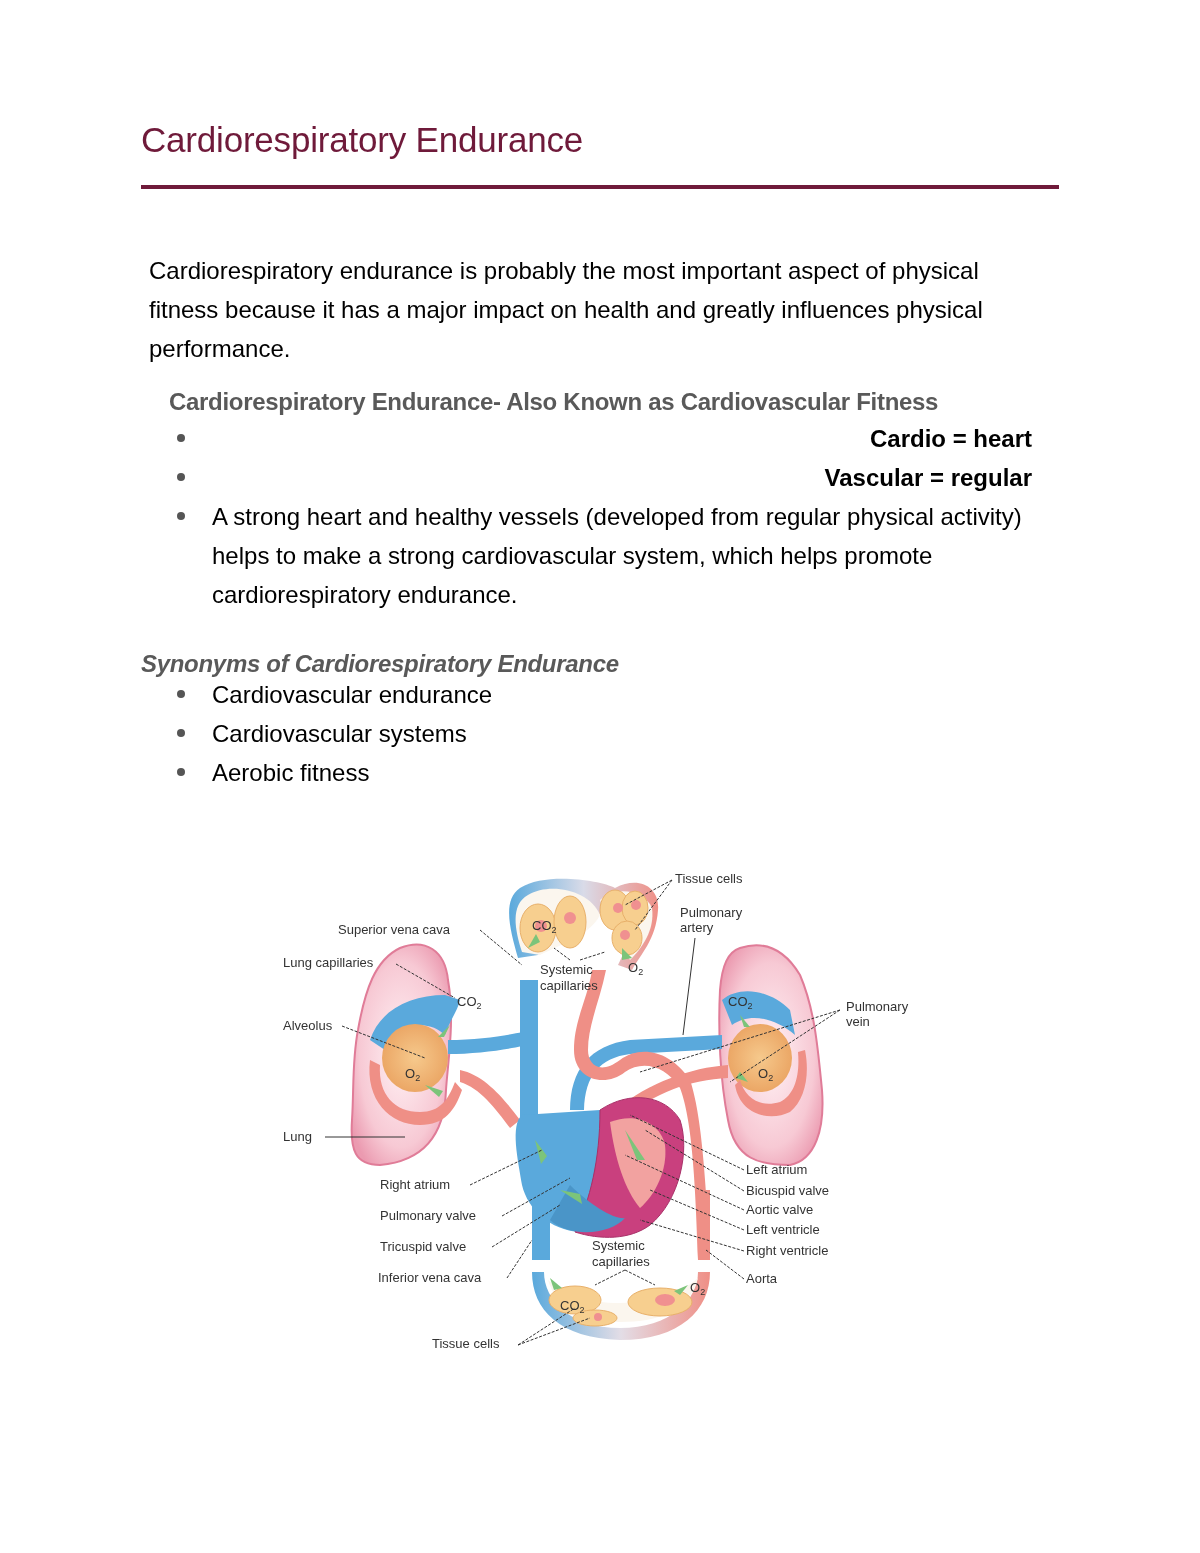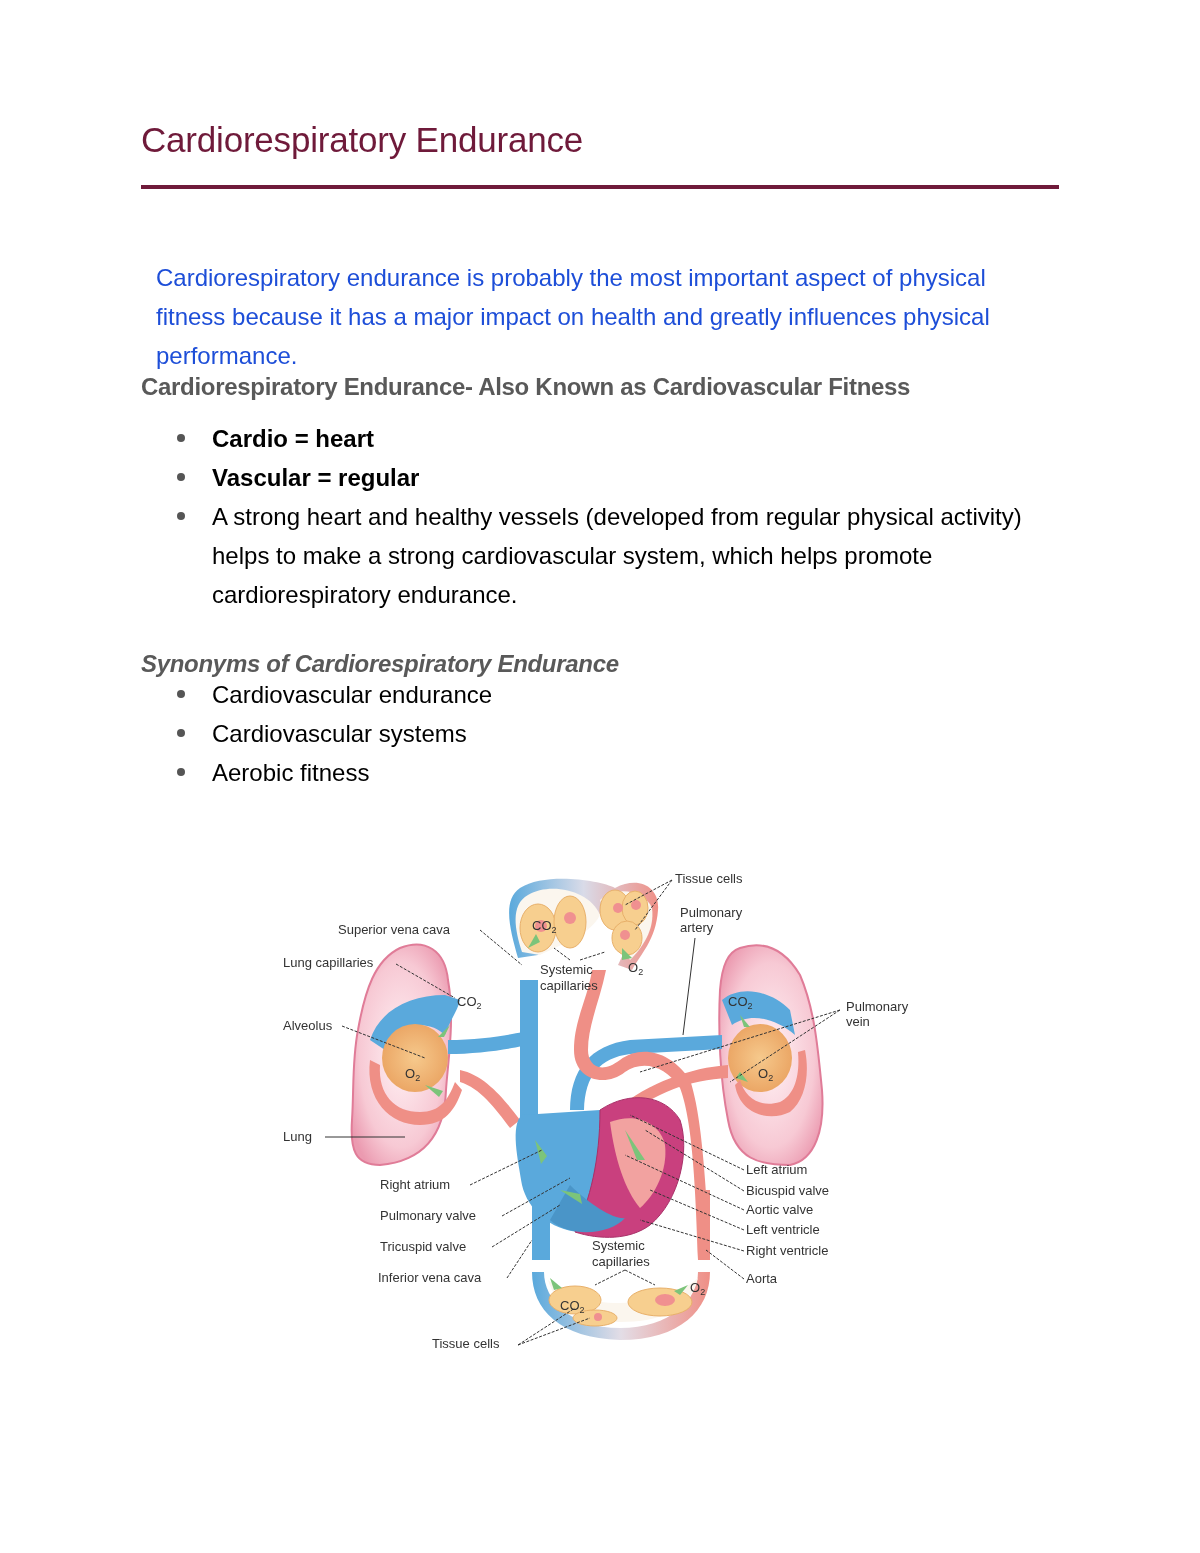--- a/index.html
+++ b/index.html
@@ -41,34 +41,34 @@
       height: 4px;
       background: #6f1a3a;
     }
     .body-para {
       position: absolute;
       left: 141px;
       top: 243px;
       width: 900px;
       font-size: 24px;
       line-height: 39px;
-      margin: 15px;
-      color: #1d4ed8;
+      margin: 8px;
+      color: #000000;
     }
     .heading {
       position: absolute;
       left: 141px;
       font-size: 24px;
       font-weight: bold;
       color: #595959;
       margin: 0;
       white-space: nowrap;
       letter-spacing: -0.3px;
     }
-    .h-also { top: 373px; }
+    .h-also { top: 388px; margin-left: 28px; }
     .h-syn { top: 650px; font-style: italic; }
     .h-sys { top: 806px; }
     .bullet-list {
       position: absolute;
       left: 0;
       margin: 0;
       padding: 0;
       list-style: none;
     }
     .bullet-list li {
@@ -82,21 +82,21 @@
       position: absolute;
       left: 177px;
       top: 15px;
       width: 8px;
       height: 8px;
       border-radius: 50%;
       background: #555555;
     }
     .list-1 { top: 419px; }
     .list-2 { top: 675px; }
-    .bold { font-weight: bold; }
+    .bold { font-weight: bold; text-align: right; }
     .diagram {
       position: absolute;
       left: 270px;
       top: 860px;
       width: 670px;
       height: 500px;
     }
     .diagram svg { display: block; }
     .lbl {
       font-family: "Liberation Sans", "DejaVu Sans", sans-serif;

